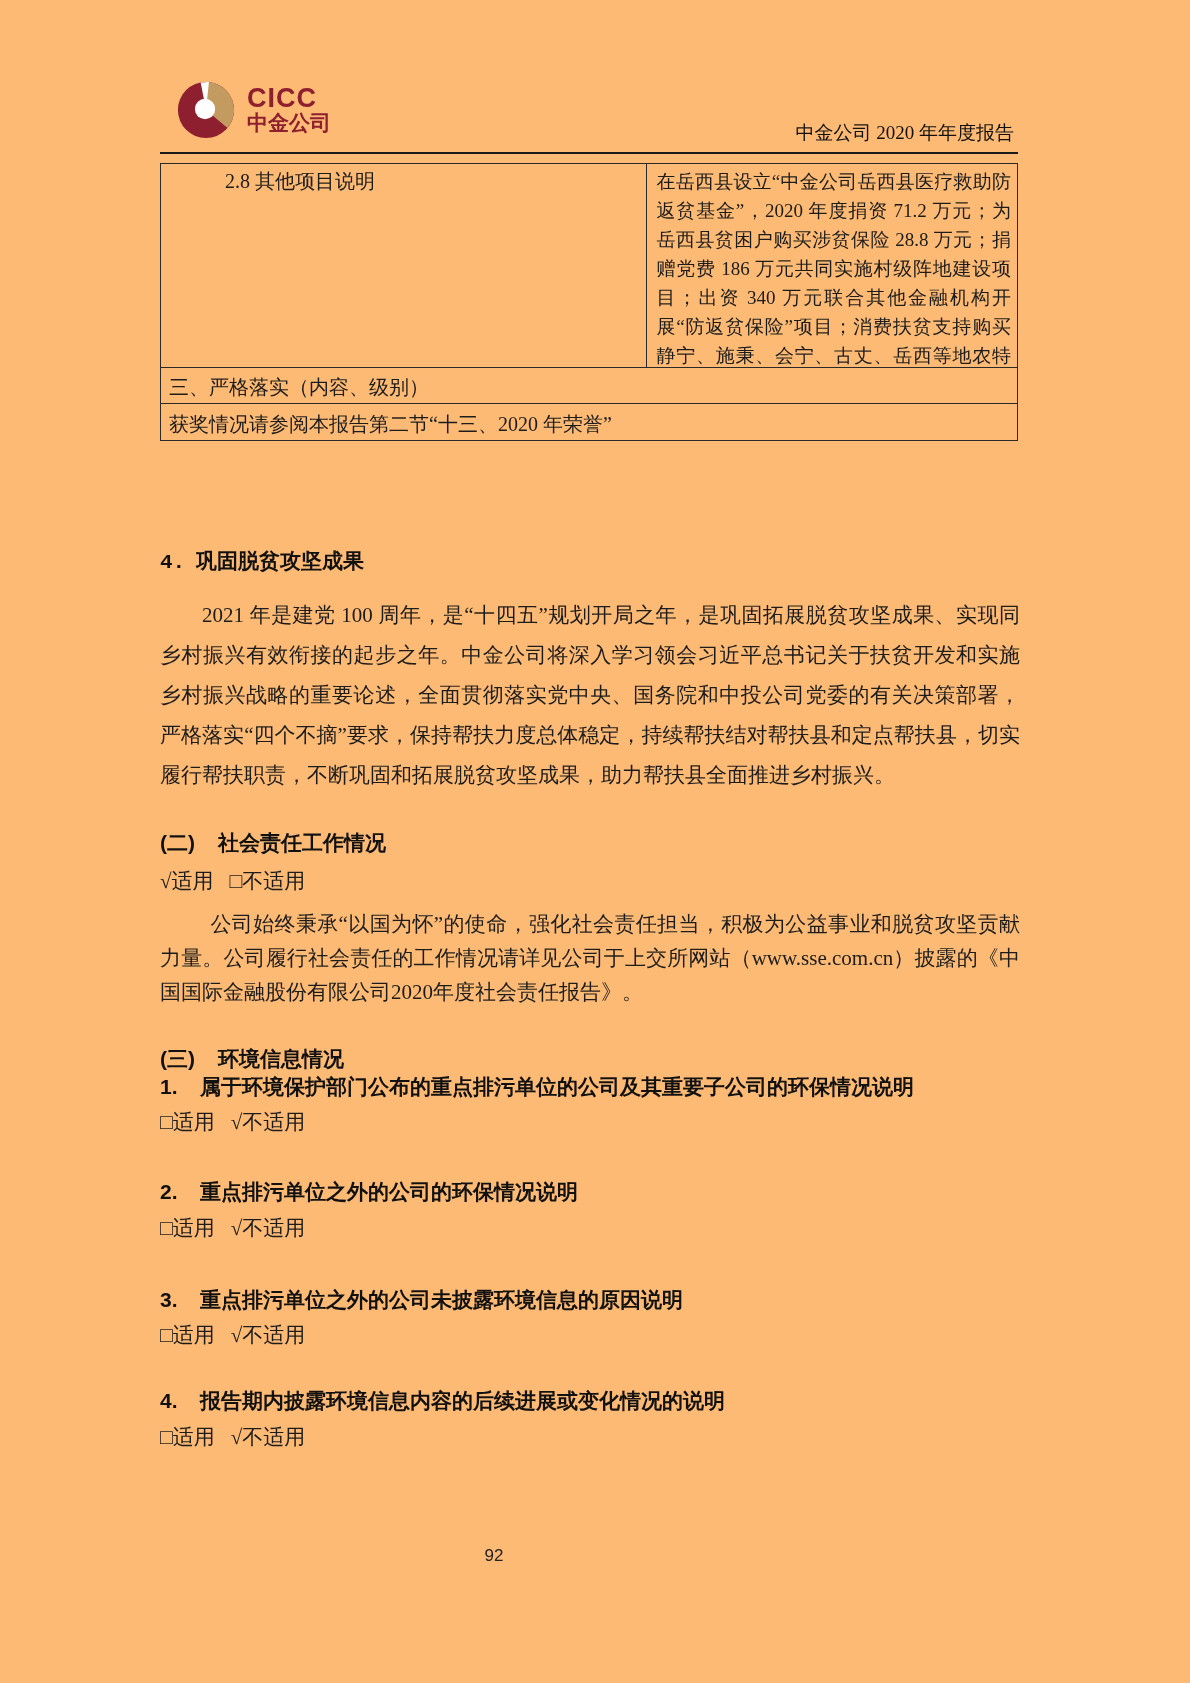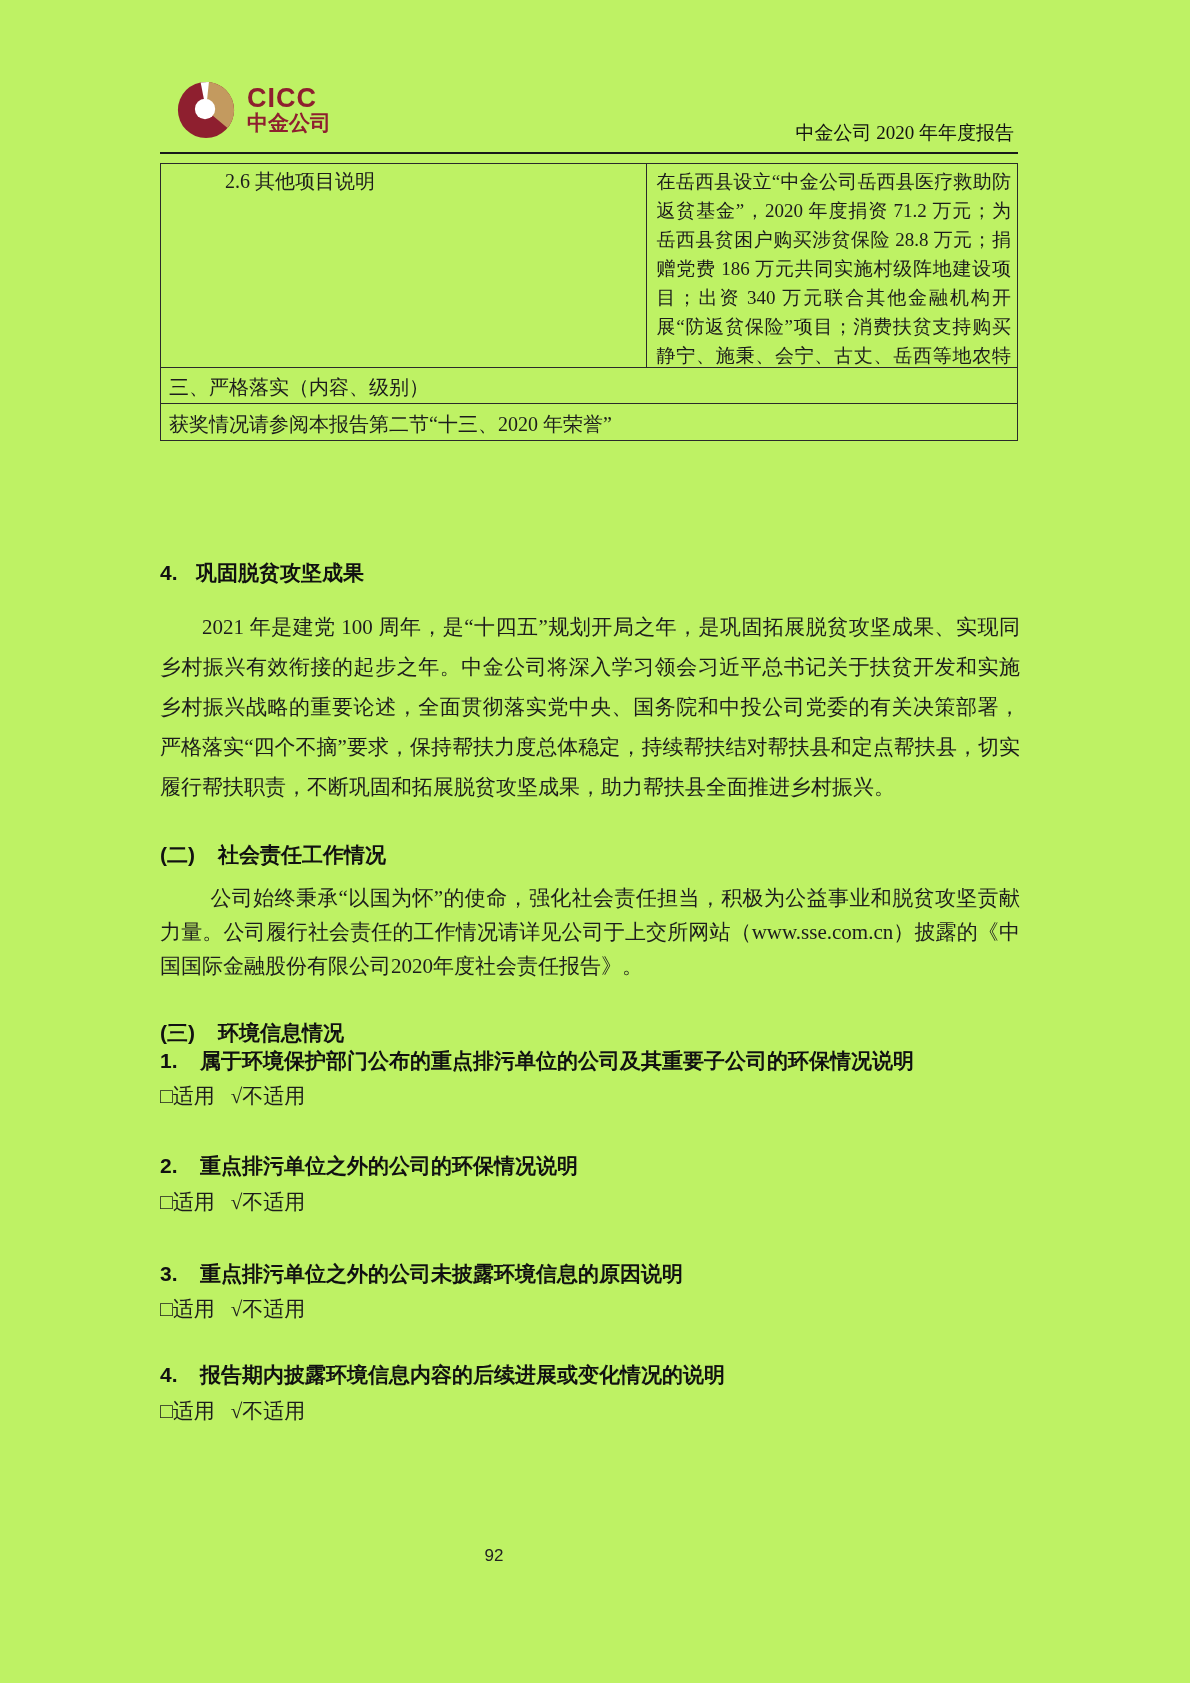--- a/index.html
+++ b/index.html
@@ -2,21 +2,21 @@
 <html><head>
 <meta charset="utf-8">
 <style>
   * { margin:0; padding:0; box-sizing:border-box; }
   html,body { background:#ffffff; }
   body {
     width:1190px; height:1683px; position:relative;
     font-family:"Liberation Serif","DejaVu Serif",serif;
     color:#1c1c1c;
   }
-  .page { position:absolute; inset:0; background:#bef264; }
+  .page { position:absolute; inset:0; background:#fdba74; }
 
   
   .header { position:absolute; left:160px; top:78px; width:860px; height:74px; }
   .brand { position:absolute; left:15px; top:0; display:flex; align-items:center; gap:10px; }
   .logo-mark { width:62px; height:62px; display:block; }
   .brand-text { display:flex; flex-direction:column; line-height:1.05; }
   .brand-en { font-family:"Liberation Sans",sans-serif; font-weight:bold; font-size:27px; letter-spacing:1px; color:#8e1f2f; }
   .brand-zh { font-family:"Liberation Sans",sans-serif; font-weight:bold; font-size:21px; color:#8e1f2f; }
   .report-title { position:absolute; right:6px; bottom:6px; font-size:19px; color:#111; }
   .header-rule { position:absolute; left:160px; top:152px; width:858px; height:0; border-top:2px solid #1a1a1a; }
@@ -26,21 +26,21 @@
   .ptable .row1 { display:flex; height:204px; border-bottom:1px solid #2a2a2a; }
   .cell-label { width:487px; border-right:1px solid #2a2a2a; padding:4px 8px 0 64px; font-size:20px; }
   .cell-value { width:370px; padding:3px 6px 0 9px; font-size:19px; line-height:29px; text-align:justify; overflow:hidden; }
   .ptable .row2 { height:36px; border-bottom:1px solid #2a2a2a; padding:6px 0 0 8px; font-size:20px; }
   .ptable .row3 { height:36px; padding:7px 0 0 8px; font-size:20px; }
 
   
   .flow { position:absolute; left:160px; top:535px; width:860px; }
   .h-num { display:inline-block; min-width:36px; }
   .h-sec { font-family:"Liberation Sans",sans-serif; font-weight:bold; font-size:21px; color:#111; }
-  .sec4-heading { margin-top:24px; }
+  .sec4-heading { margin-top:12px;font-family:Liberation Mono, monospace; }
   .para { font-size:21px; line-height:40px; text-align:justify; text-indent:2em; color:#1c1c1c; }
   .para-1 { margin-top:20px; }
   .sec2-heading { margin-top:34px; }
   .sec2-heading .h-num, .sec3-heading .h-num { min-width:58px; }
   .applic { font-size:21px; margin-top:10px; }
   .applic .opt2 { margin-left:16px; }
   .para-2 { margin-top:12px; line-height:34px; text-indent:2.4em; }
   .sec3-heading { margin-top:36px; }
   .env-title { font-family:"Liberation Sans",sans-serif; font-weight:bold; font-size:21px; color:#111; }
   .env-title .h-num { min-width:40px; }
@@ -74,36 +74,39 @@
         <span class="brand-en">CICC</span>
         <span class="brand-zh">中金公司</span>
       </div>
     </div>
     <div class="report-title">中金公司 2020 年年度报告</div>
   </div>
   <div class="header-rule"></div>
 
   <div class="ptable">
     <div class="row1">
-      <div class="cell-label">2.6 其他项目说明</div>
+      <div class="cell-label">2.8 其他项目说明</div>
       <div class="cell-value">在岳西县设立“中金公司岳西县医疗救助防返贫基金”，2020 年度捐资 71.2 万元；为岳西县贫困户购买涉贫保险 28.8 万元；捐赠党费 186 万元共同实施村级阵地建设项目；出资 340 万元联合其他金融机构开展“防返贫保险”项目；消费扶贫支持购买静宁、施秉、会宁、古丈、岳西等地农特产品 826.54 万元</div>
     </div>
     <div class="row2">三、严格落实（内容、级别）</div>
     <div class="row3">获奖情况请参阅本报告第二节“十三、2020 年荣誉”</div>
   </div>
 
   <div class="flow">
 
     <div class="h-sec sec4-heading">
       <span class="h-num">4.</span><span>巩固脱贫攻坚成果</span>
     </div>
     <div class="para para-1">2021 年是建党 100 周年，是“十四五”规划开局之年，是巩固拓展脱贫攻坚成果、实现同乡村振兴有效衔接的起步之年。中金公司将深入学习领会习近平总书记关于扶贫开发和实施乡村振兴战略的重要论述，全面贯彻落实党中央、国务院和中投公司党委的有关决策部署，严格落实“四个不摘”要求，保持帮扶力度总体稳定，持续帮扶结对帮扶县和定点帮扶县，切实履行帮扶职责，不断巩固和拓展脱贫攻坚成果，助力帮扶县全面推进乡村振兴。</div>
 
     <div class="h-sec sec2-heading">
       <span class="h-num">(二)</span><span>社会责任工作情况</span>
+    </div>
+    <div class="applic">
+      <span>√适用</span><span class="opt2">□不适用</span>
     </div>
     <div class="para para-2">公司始终秉承“以国为怀”的使命，强化社会责任担当，积极为公益事业和脱贫攻坚贡献力量。公司履行社会责任的工作情况请详见公司于上交所网站（www.sse.com.cn）披露的《中国国际金融股份有限公司2020年度社会责任报告》。</div>
 
     <div class="h-sec sec3-heading">
       <span class="h-num">(三)</span><span>环境信息情况</span>
     </div>
 
     <div class="env-title t1">
       <span class="h-num">1.</span><span>属于环境保护部门公布的重点排污单位的公司及其重要子公司的环保情况说明</span>
     </div>

